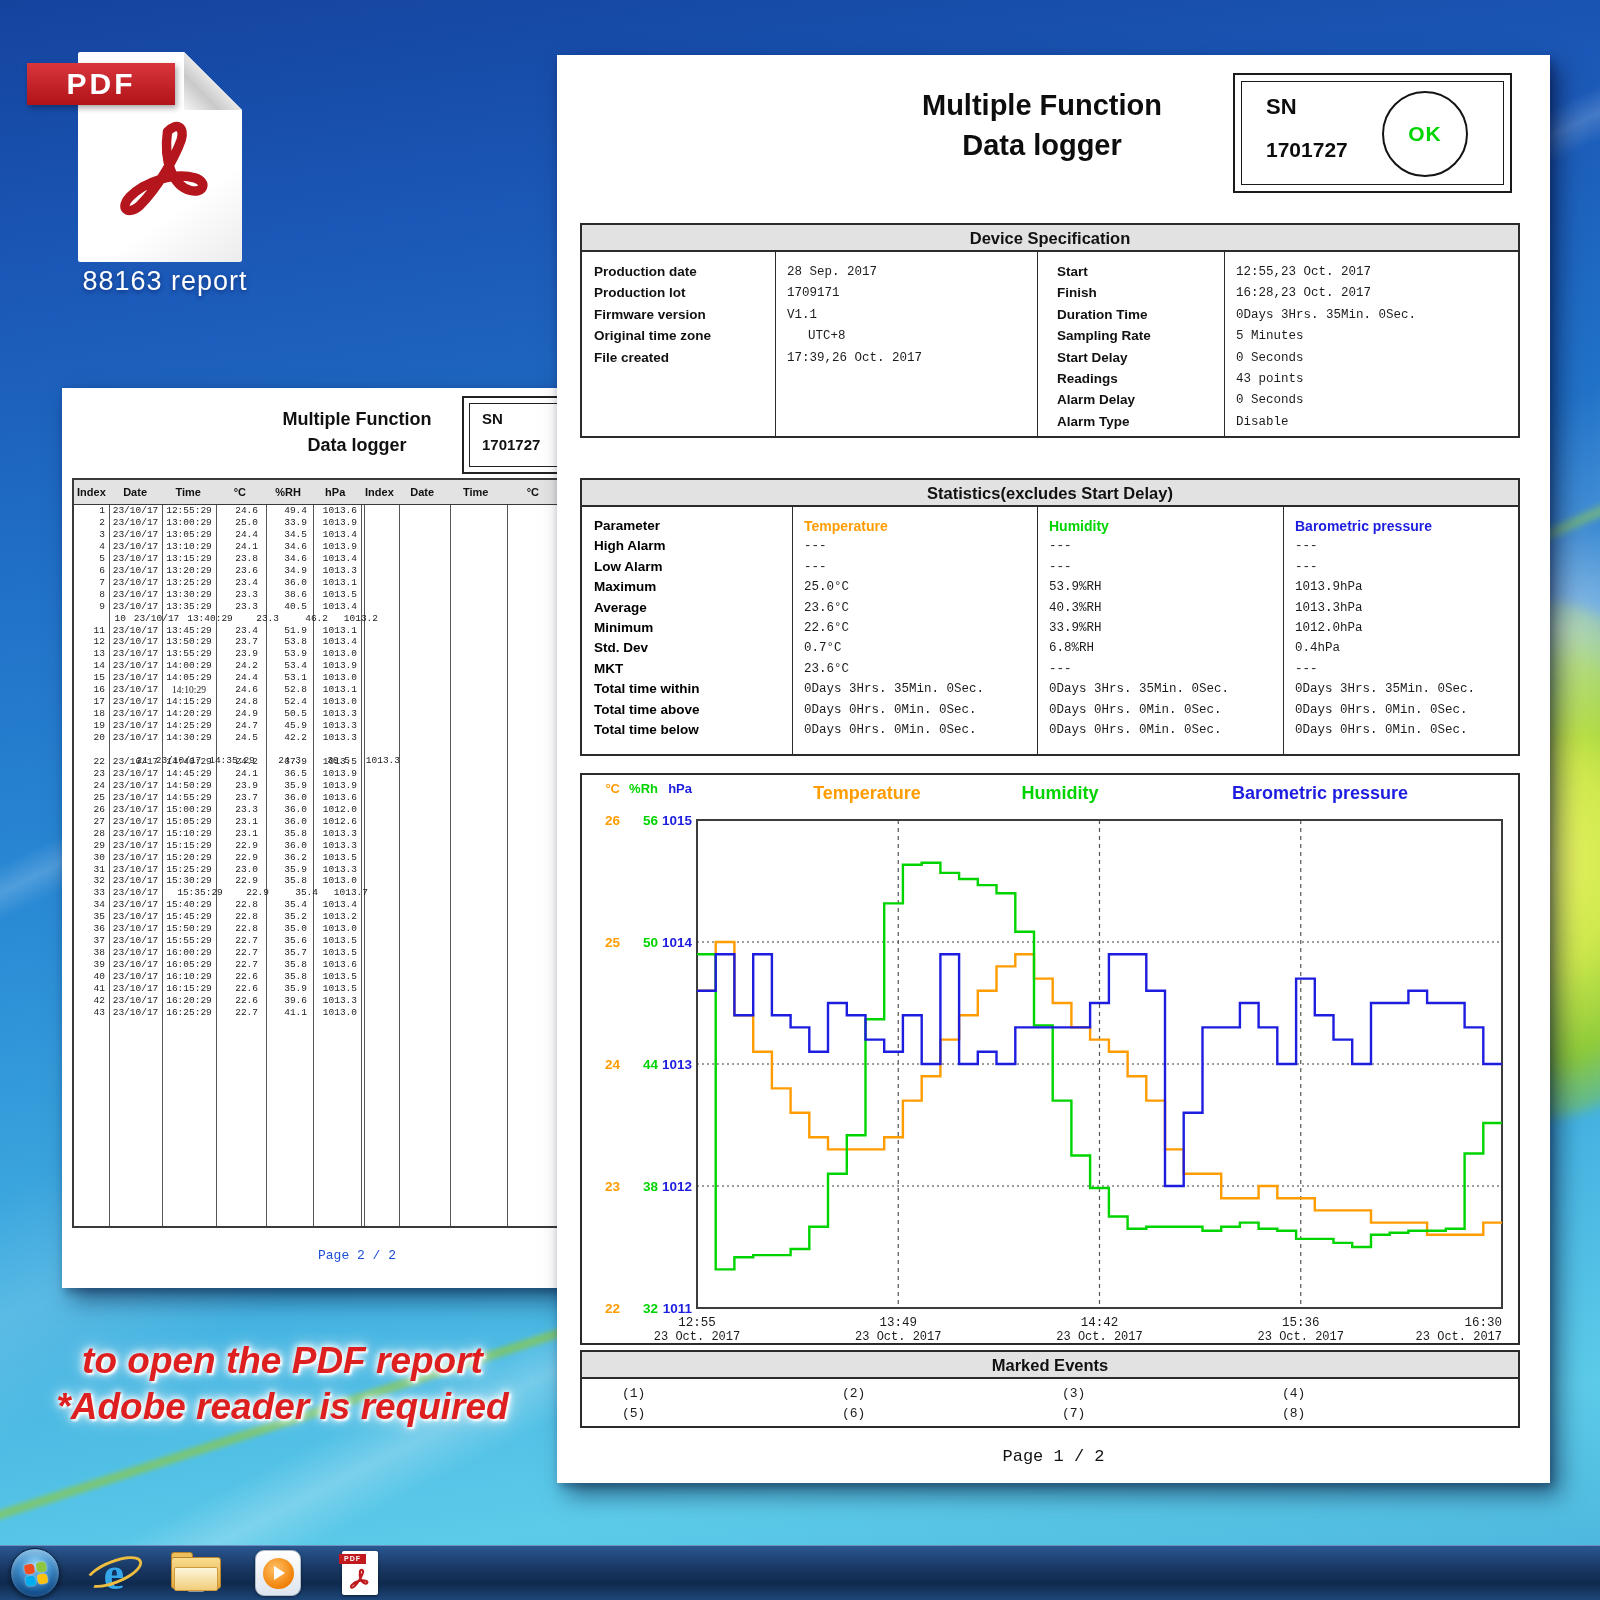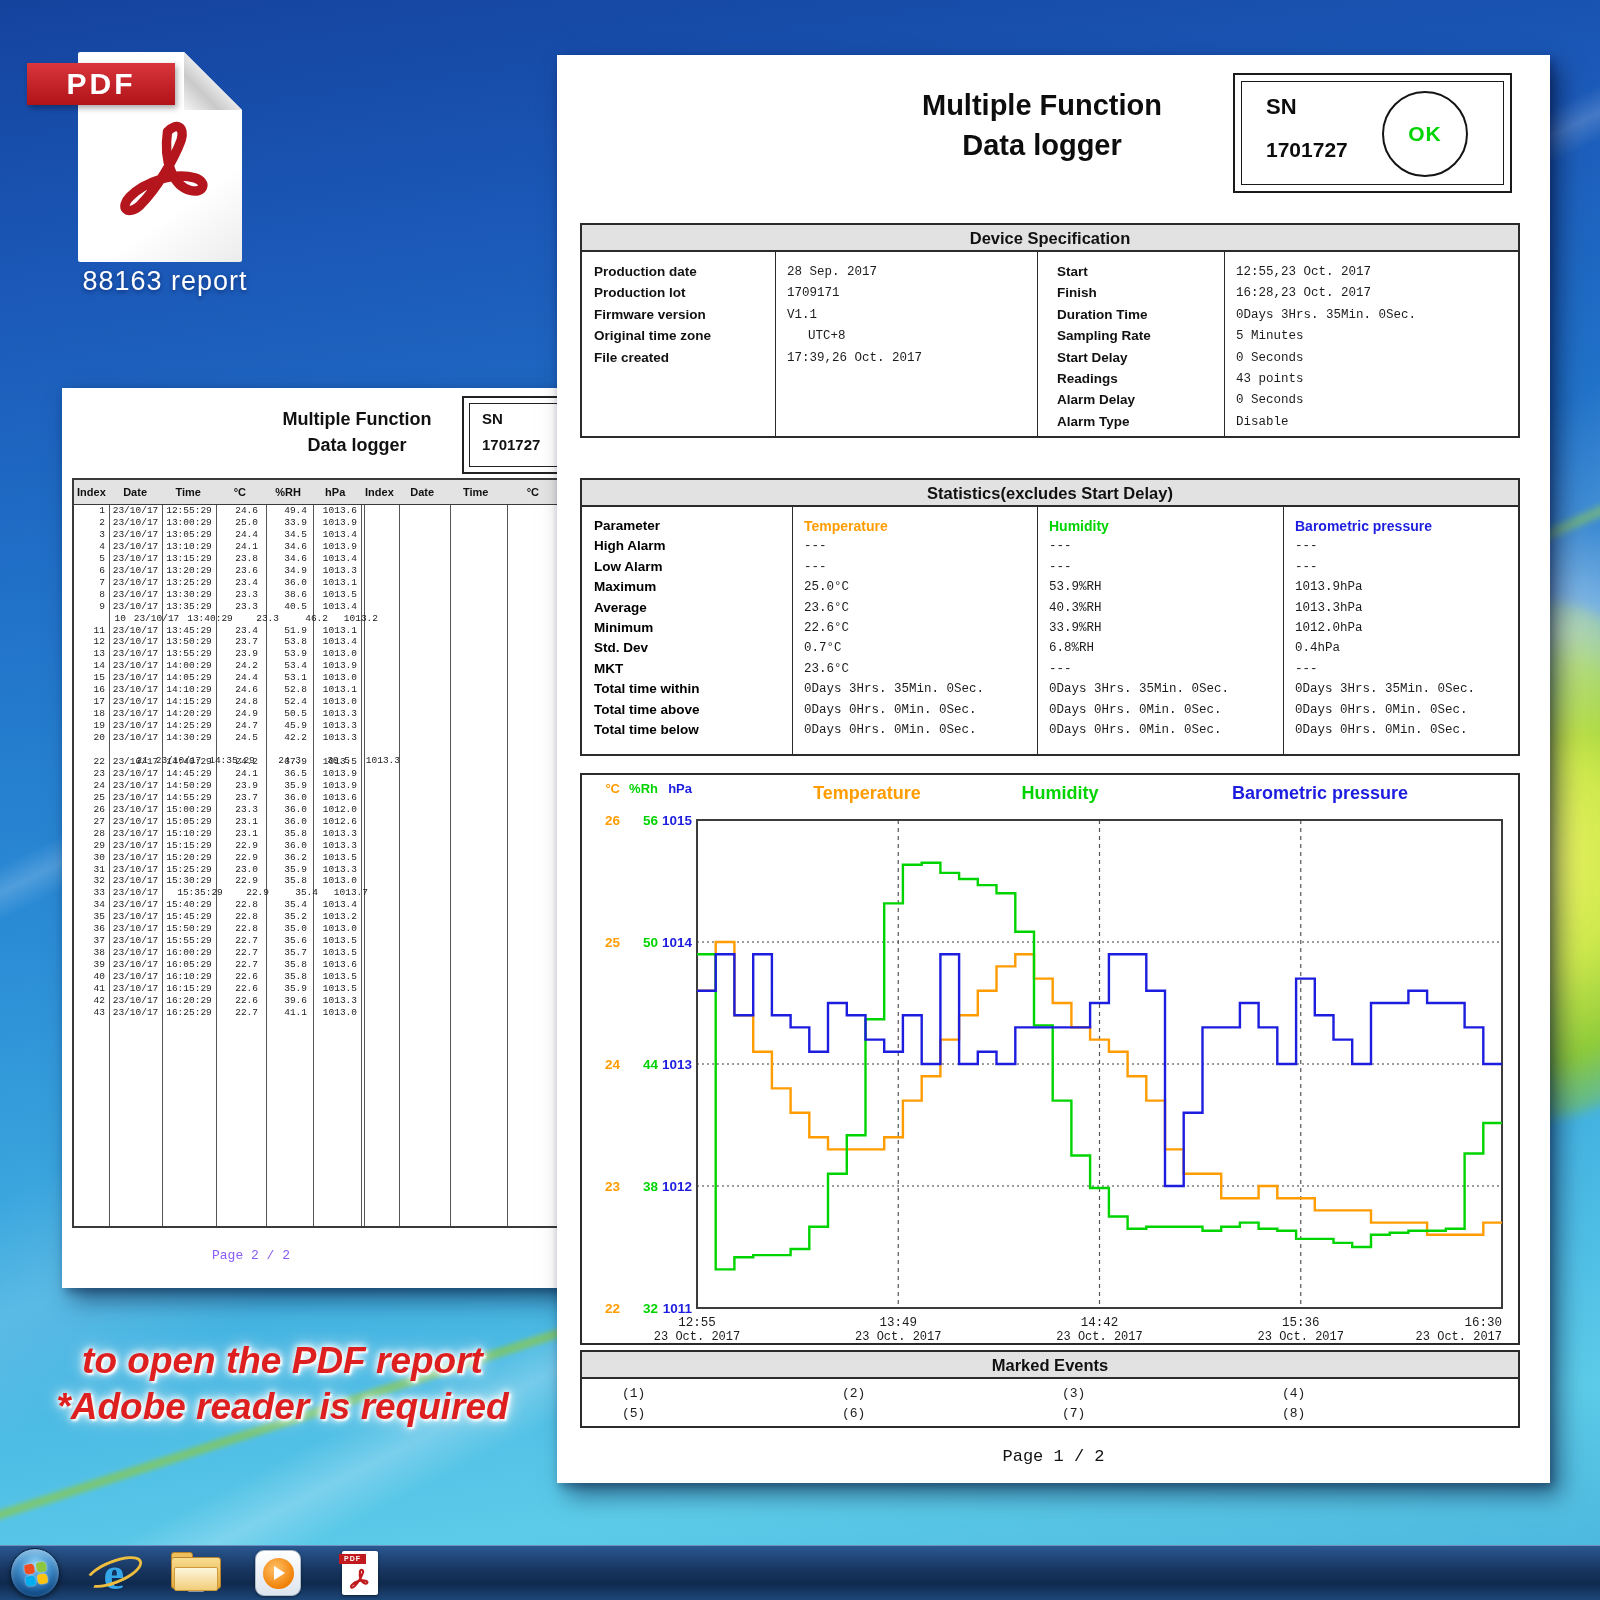--- a/index.html
+++ b/index.html
@@ -55,22 +55,22 @@
   .bp-snbox .sn-l { font-weight:bold; font-size:15px; color:#111; }
   .bp-snbox .sn-v { font-weight:bold; font-size:15px; color:#111; margin-top:9px; }
   .bp-table { position:absolute; left:10px; top:90px; width:586px; height:750px; border:2px solid #3a3a3a; background:#fff; }
   .bp-thead { position:absolute; left:0; top:0; width:100%; height:25px; background:#e3e3e3;
     border-bottom:1px solid #3a3a3a; display:flex; }
   .bp-thead span { display:inline-block; text-align:center; font-weight:bold; font-size:11px; line-height:24px; color:#111; }
   .bp-col { position:absolute; top:25px; bottom:0; width:1px; background:#555; }
   .bp-row { position:absolute; left:0; width:100%; height:12px; display:flex;
     font-family:"Liberation Mono",monospace; font-size:9.5px; line-height:12px; color:#1c1c1c; }
   .bp-row span { display:inline-block; white-space:pre; }
-  .bp-footer { position:absolute; left:150px; top:860px; width:290px; 
-    font-family:"Liberation Mono",monospace; font-size:13px; color:#8b5cf6; }
+  .bp-footer { position:absolute; left:150px; top:860px; width:290px; text-align:center;
+    font-family:"Liberation Mono",monospace; font-size:13px; color:#1d4ed8; }
 
   
   .fp-title { position:absolute; left:255px; top:30px; width:460px; text-align:center;
     font-weight:bold; font-size:29px; line-height:40px; color:#0d0d0d; }
   .fp-snbox { position:absolute; left:676px; top:18px; width:279px; height:120px; border:2px solid #1a1a1a; padding:6px; }
   .fp-snbox .inner { position:relative; width:100%; height:100%; border:1px solid #1a1a1a; }
   .fp-snbox .sn-l { position:absolute; left:24px; top:12px; font-weight:bold; font-size:22px; color:#0d0d0d; }
   .fp-snbox .sn-v { position:absolute; left:24px; top:56px; font-weight:bold; font-size:21px; color:#0d0d0d; }
   .ok-circle { position:absolute; left:140px; top:9px; width:86px; height:86px; border:2.5px solid #141414;
     border-radius:50%; display:flex; align-items:center; justify-content:center; }
@@ -320,21 +320,21 @@
           <span style="width: 35px; text-align: right; padding-right: 4px;">15</span>
           <span style="width: 53px; text-align: center;">23/10/17</span>
           <span style="width: 54px; text-align: center;">14:05:29</span>
           <span style="width: 50px; text-align: right; padding-right: 8px;">24.4</span>
           <span style="width: 47px; text-align: right; padding-right: 6px;">53.1</span>
           <span style="width: 48px; text-align: right; padding-right: 4px;">1013.0</span>
         </div>
         <div class="bp-row" style="top: 204.25px;">
           <span style="width: 35px; text-align: right; padding-right: 4px;">16</span>
           <span style="width: 53px; text-align: center;">23/10/17</span>
-          <span style="width: 54px; text-align: center;">14:10:29</span>
+          <span style="width: 54px; text-align: center; font-family: Liberation Serif, serif;">14:10:29</span>
           <span style="width: 50px; text-align: right; padding-right: 8px;">24.6</span>
           <span style="width: 47px; text-align: right; padding-right: 6px;">52.8</span>
           <span style="width: 48px; text-align: right; padding-right: 4px;">1013.1</span>
         </div>
         <div class="bp-row" style="top: 216.2px;">
           <span style="width: 35px; text-align: right; padding-right: 4px;">17</span>
           <span style="width: 53px; text-align: center;">23/10/17</span>
           <span style="width: 54px; text-align: center;">14:15:29</span>
           <span style="width: 50px; text-align: right; padding-right: 8px;">24.8</span>
           <span style="width: 47px; text-align: right; padding-right: 6px;">52.4</span>

